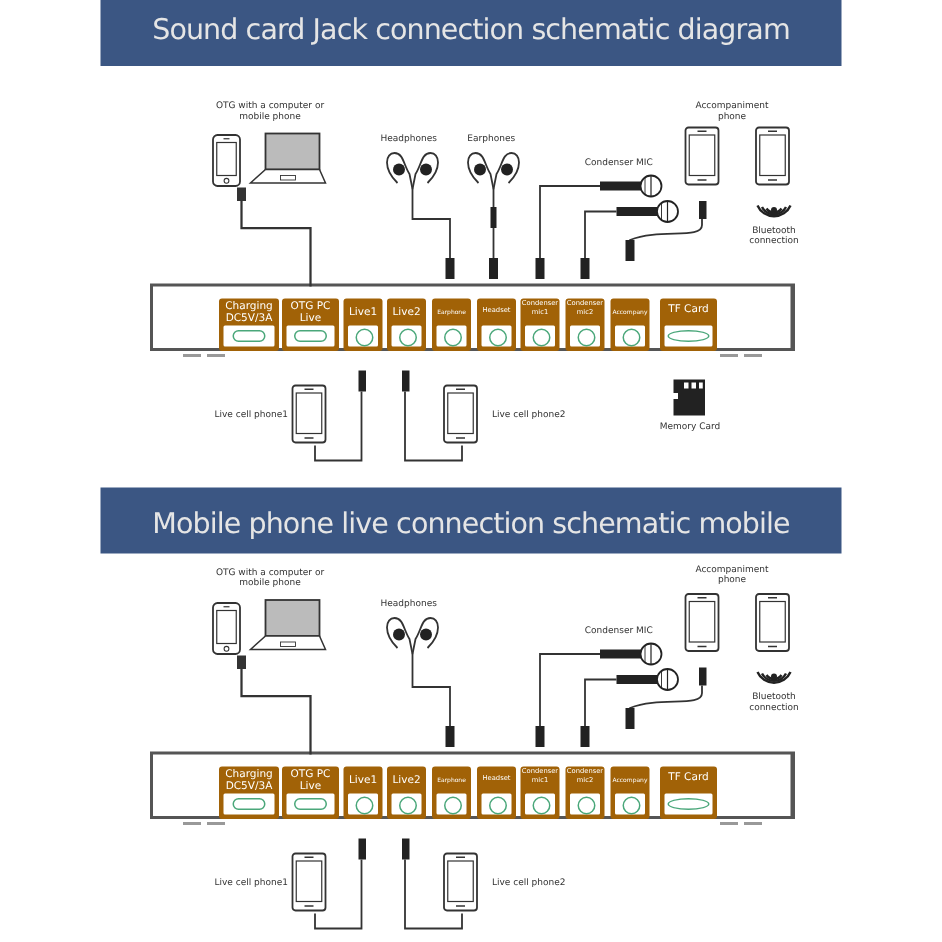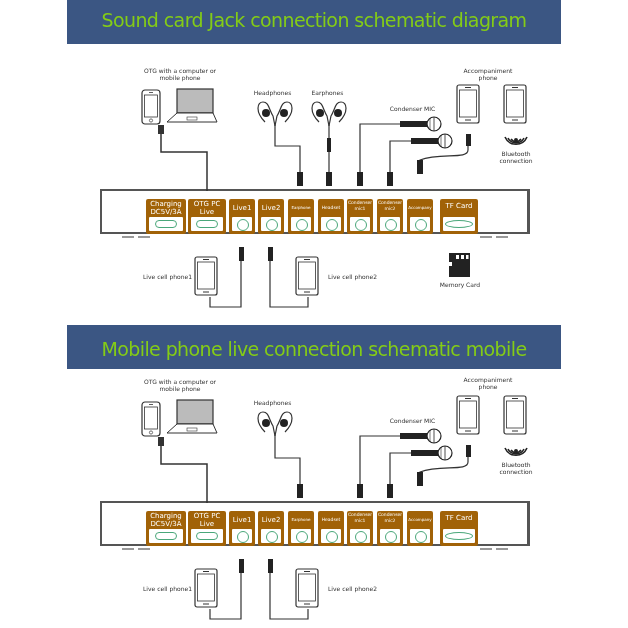--- a/index.html
+++ b/index.html
@@ -1,17 +1,17 @@
 <!DOCTYPE html>
 <html><head>
 <meta charset="utf-8">
 <style>
   html,body{margin:0;padding:0;background:#fff;}
   body{width:628px;height:628px;position:relative;overflow:hidden;font-family:"DejaVu Sans",sans-serif;}
-  .banner{position:absolute;left:67px;width:494px;background:#3b5683;color:#84cc16;text-align:center;font-family:"DejaVu Sans",sans-serif;font-weight:normal;letter-spacing:-0.6px;}
+  .banner{position:absolute;left:67px;width:494px;background:#3b5683;color:#e5e5e5;text-align:center;font-family:"DejaVu Sans",sans-serif;font-weight:normal;letter-spacing:-0.6px;}
   .banner span{display:block;}
   #b1{top:0;height:44px;line-height:40px;font-size:19px;}
   #b2{top:325px;height:44px;line-height:48px;font-size:19px;}
   .lbl{position:absolute;font-size:6px;color:#333;text-align:center;line-height:7px;white-space:nowrap;}
   .box{position:absolute;left:100px;width:430px;height:45px;border:2px solid #555;border-right-width:3px;background:#fff;box-sizing:border-box;}
   .port{position:absolute;top:8px;height:35px;background:#a16207;border-radius:2px;}
   .port .pl{position:absolute;top:1px;left:0;right:0;color:#fff;text-align:center;font-size:6px;line-height:6px;}
   .port .pl.big{font-size:7px;line-height:8px;}
   .port .slot{position:absolute;left:3px;right:3px;bottom:3px;height:14px;background:#fff;border-radius:1px;}
   .port .ring{position:absolute;left:50%;top:50%;width:10px;height:10px;margin:-5px 0 0 -5px;border:1px solid #4aa77a;border-radius:50%;}

